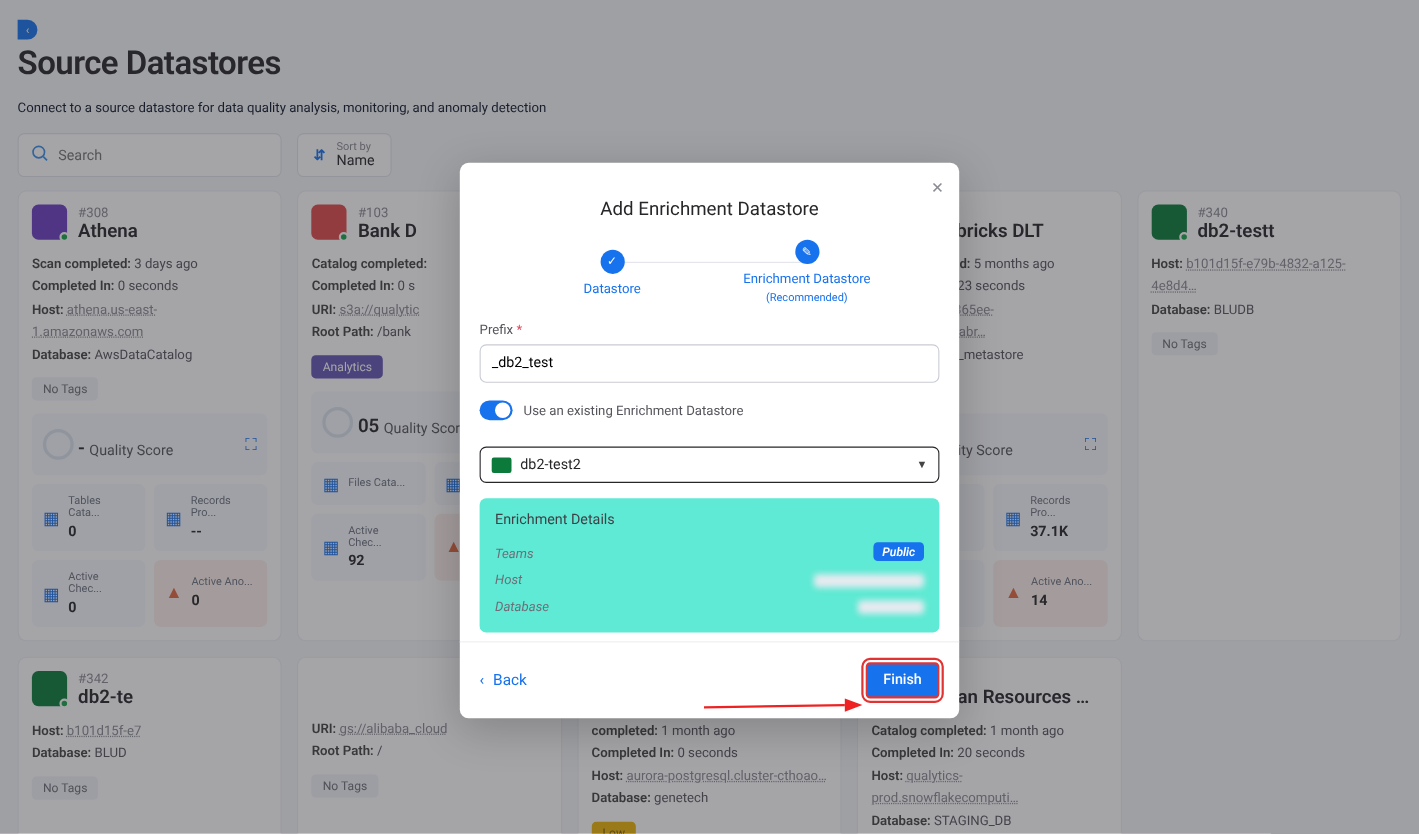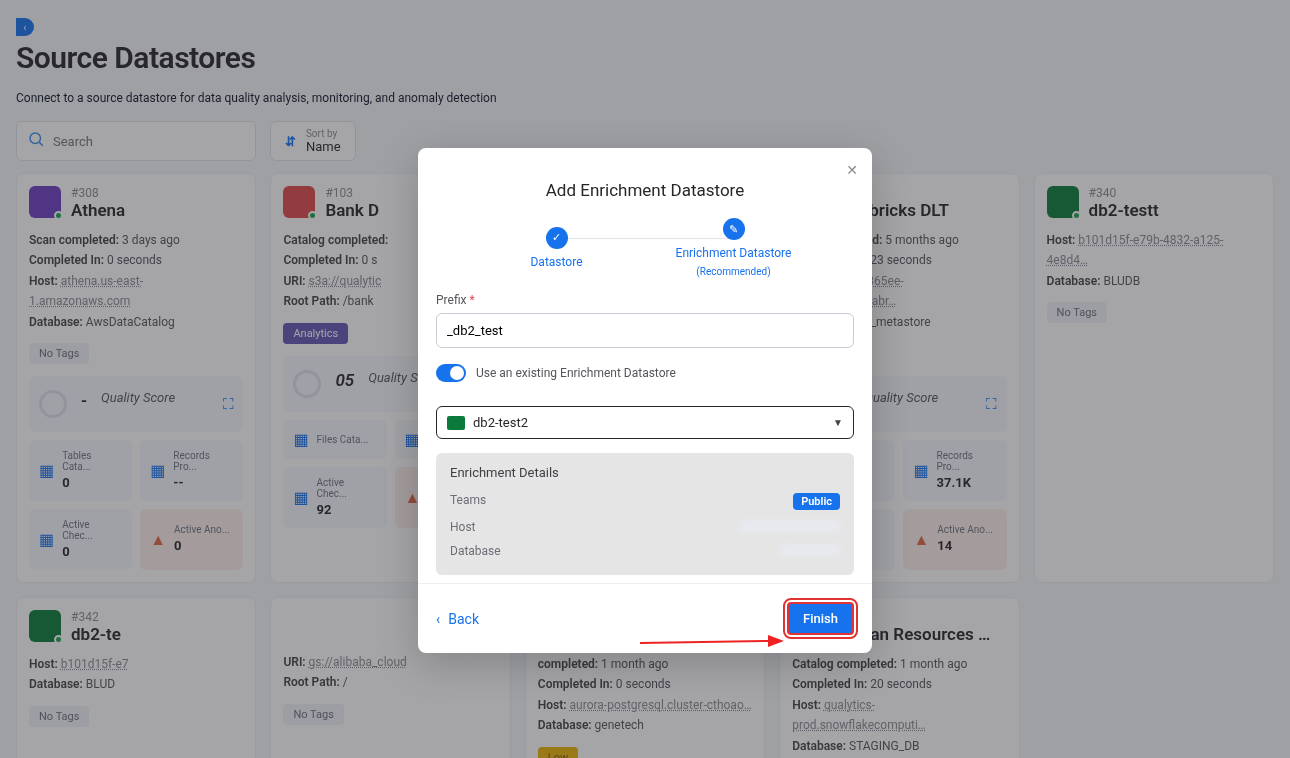--- a/index.html
+++ b/index.html
@@ -25,21 +25,21 @@
 .dot-green{background:#1aa34a;} .dot-red{background:#e6455c;}
 .card-id { font-size: 12px; color: #8b8b93; }
 .card-name { font-size: 17px; font-weight: 600; color: #27272a; }
 .meta-list { margin-top: 10px; font-size: 12px; color: #55555c; line-height: 1.7; }
 .meta-list b { color: #444; font-weight: 600; }
 .meta-list a { color: #8b8b93; text-decoration: underline dotted; }
 .tag-row { margin-top: 10px; }
 .tag { display:inline-block; background:#f1f3f6; color:#6e6e78; font-size:11px; padding:4px 10px; border-radius:4px; }
 .tag.analytics{background:#6456b3;color:#fff;} .tag.low{background:#eab308;color:#7a5c09;}
 .score-box { background:#f6f8fb; border-radius:6px; padding:14px 10px; margin-top:12px; display:flex;align-items:center;justify-content:space-between; }
-.score-left{display:flex;align-items:flex-start;gap:14px;font-style:italic;}
+.score-left{display:flex;align-items:flex-end;gap:4px;}
 .donut{width:28px;height:28px;border:3px solid #dbe2ec;border-radius:50%;}
 .score-val{font-size:17px;font-weight:600;color:#27272a;}
 .score-lbl{font-size:13px;color:#55555c;}
 .tree-icon{font-size:15px;color:#1772ee;}
 .mini-grid{display:grid;grid-template-columns:1fr 1fr;gap:8px;margin-top:8px;}
 .mini{background:#f6f8fb;border-radius:6px;padding:10px;display:flex;gap:8px;align-items:center;}
 .mini.warn{background:#fdf0ea;}
 .mini-icon{font-size:16px;color:#1772ee;}
 .mini.warn .mini-icon{color:#e0683e;}
 .mini-txt small{font-size:10px;color:#6e7480;display:block;}
@@ -62,23 +62,23 @@
 .form-lbl{font-size:12px;color:#55555c;}
 .req{color:#e0455c;}
 .form-input{width:100%;border:1px solid #c9ccd4;border-radius:6px;padding:9px 10px;font-size:13px;margin-top:6px;}
 .toggle-row{display:flex;align-items:center;gap:10px;margin:16px 0 24px;}
 .toggle{width:30px;height:18px;background:#1772ee;border-radius:9px;position:relative;}
 .toggle::after{content:"";width:14px;height:14px;background:#fff;border-radius:50%;position:absolute;right:2px;top:2px;}
 .toggle-lbl{font-size:12px;color:#55555c;}
 .select-box{border:1px solid #27272a;border-radius:6px;padding:8px 10px;display:flex;align-items:center;gap:8px;}
 .sel-icon{width:18px;height:14px;background:#0c7a3a;border-radius:2px;display:inline-block;}
 .sel-arrow{margin-left:auto;font-size:10px;color:#444;}
-.details{background:#e5e5e5;border-radius:6px;margin-top:14px;padding:12px 14px;}
+.details{background:#5eead4;border-radius:6px;margin-top:14px;padding:12px 14px;}
 .details-title{font-size:13px;color:#3f3f46;margin-bottom:8px;}
-.detail-row{display:flex;justify-content:space-between;align-items:flex-start;padding:5px 0;font-size:12px;color:#6e6e78;}
+.detail-row{display:flex;justify-content:space-between;align-items:flex-end;padding:5px 0;font-size:12px;color:#6e6e78;font-style:italic;}
 .badge-public{background:#1772ee;color:#fff;font-size:11px;padding:2px 8px;border-radius:4px;font-weight:600;}
 .blur{filter:blur(3px);background:#e8eaf0;width:100px;height:12px;border-radius:3px;}
 .modal-foot{display:flex;align-items:center;justify-content:space-between;padding:18px;border-top:1px solid #eceef2;margin-top:8px;}
 .btn-back{display:flex;align-items:center;gap:8px;color:#1772ee;font-size:14px;cursor:pointer;}
 .btn-finish{background:#1772ee;color:#fff;border:2px solid #e23333;outline:2px solid #e23333;outline-offset:2px;padding:7px 14px;border-radius:4px;font-size:13px;font-weight:500;cursor:pointer;}
 
 .arrow-annot{position:absolute;left:640px;top:631px;pointer-events:none;}
 .arrow-line{stroke:#e22;stroke-width:2;fill:none;}
 .arrow-head{fill:#e22;}
 

